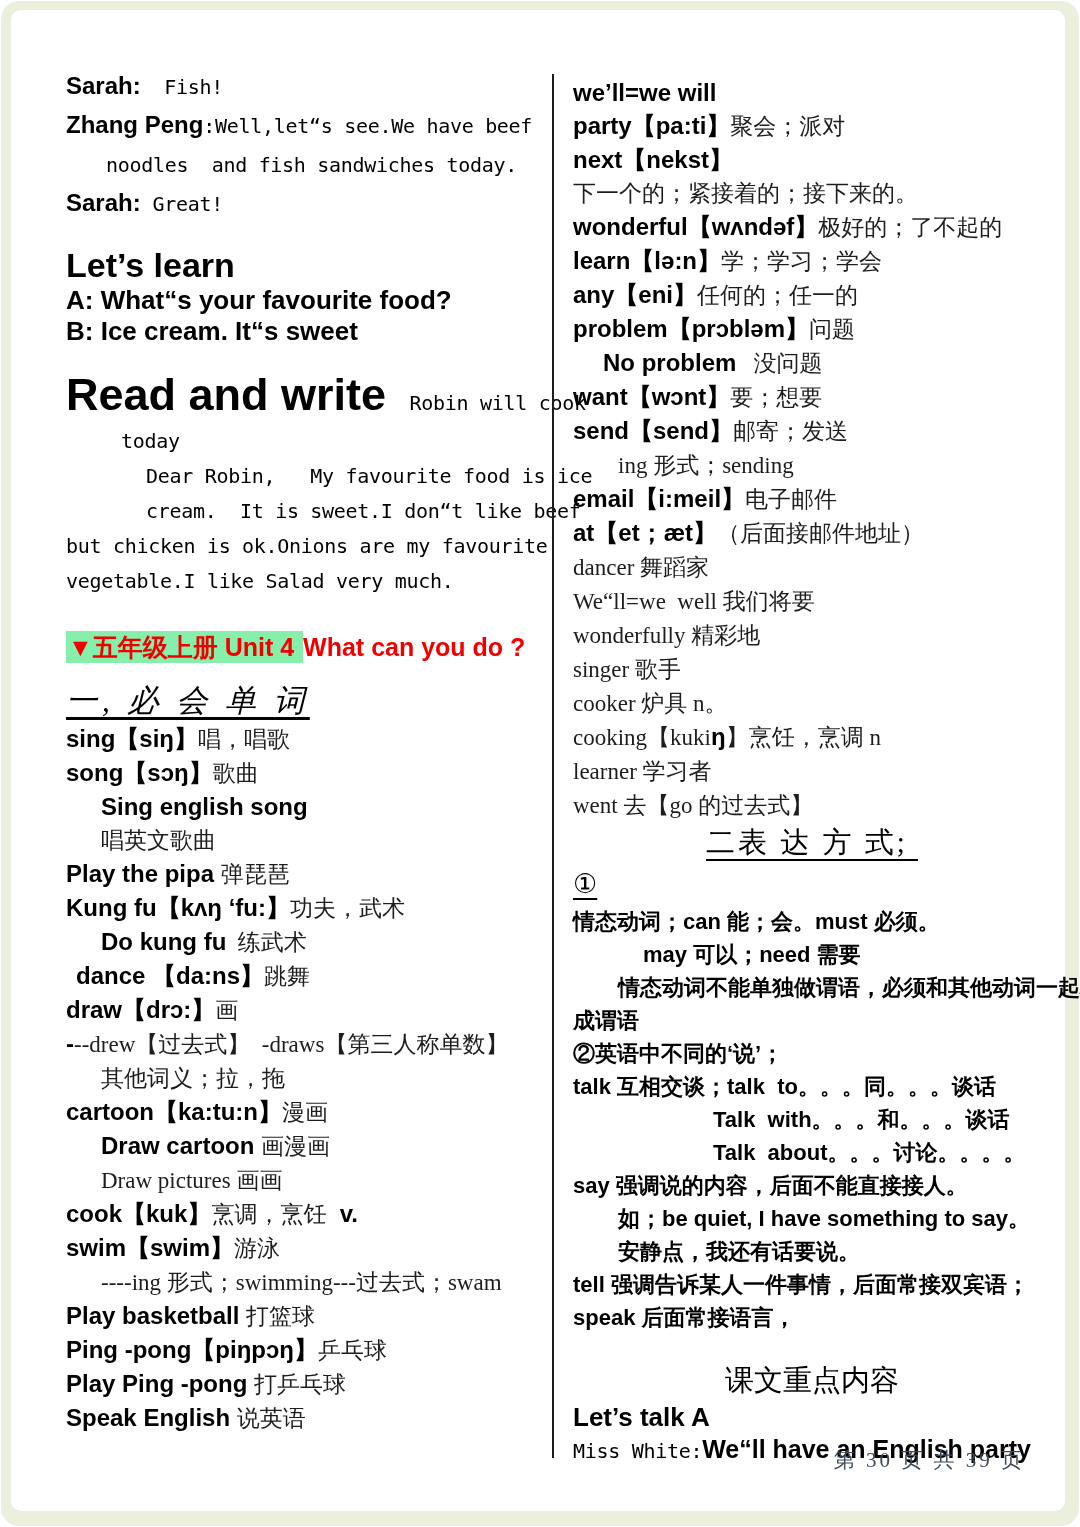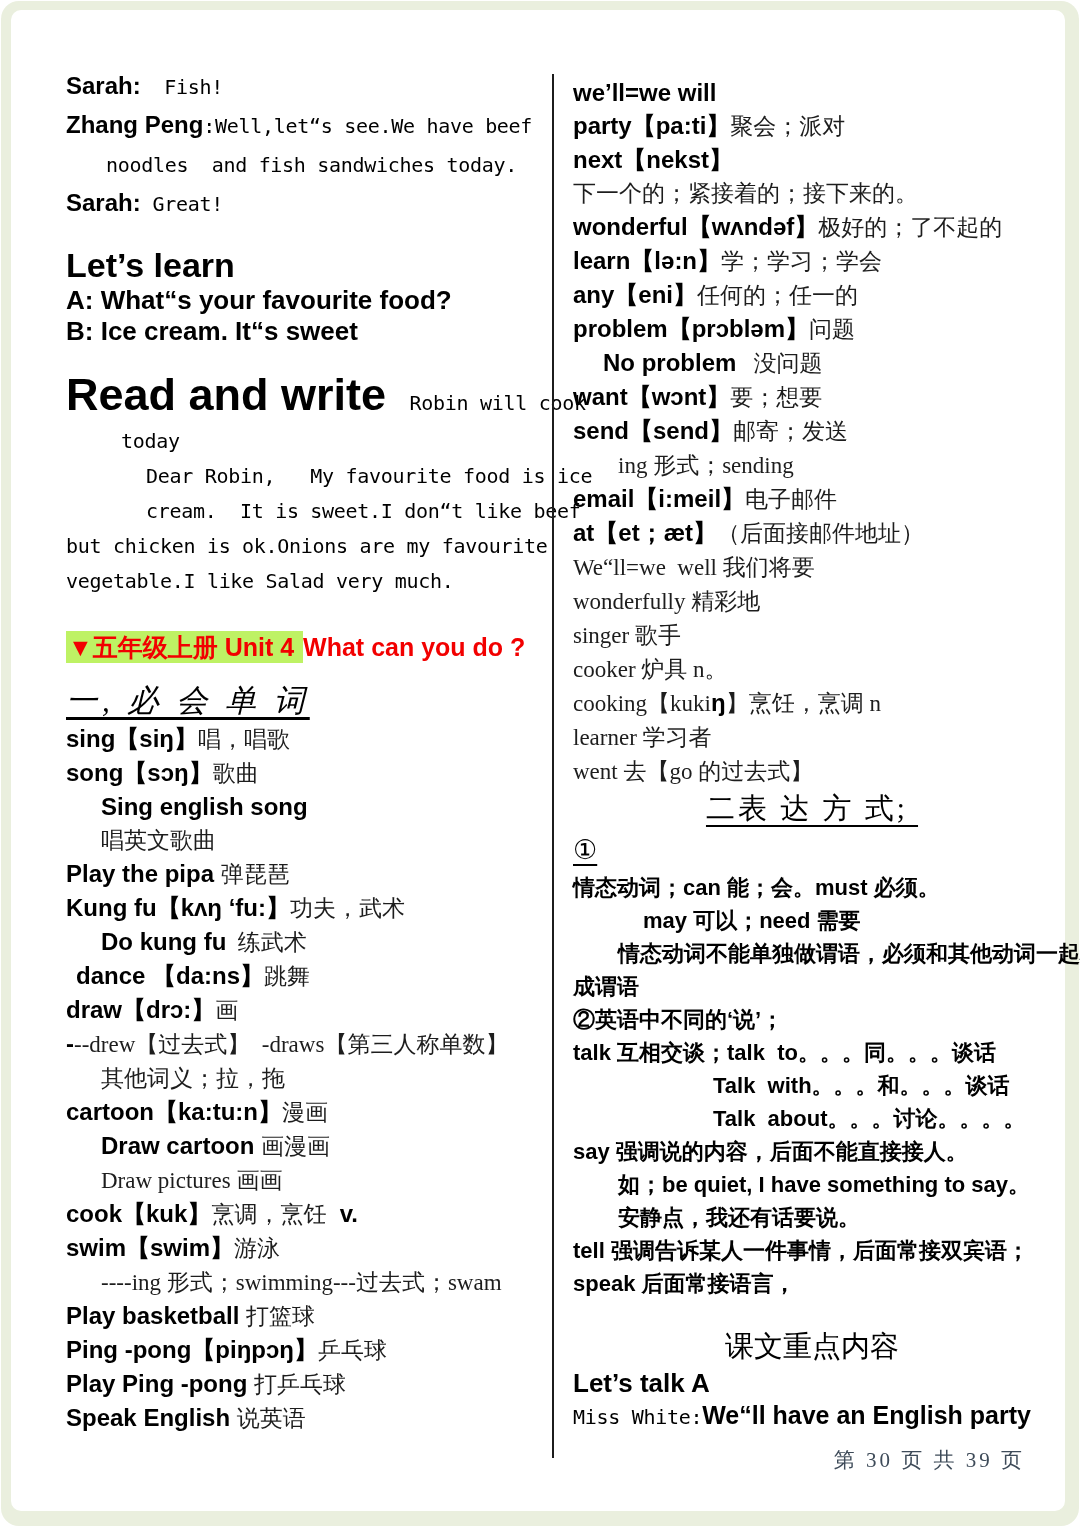--- a/index.html
+++ b/index.html
@@ -24,21 +24,21 @@
   .h2{font-size:26px;line-height:31px;}
   .lh40{line-height:40px;}
   .mt18{margin-top:18px;}
   .mt22{margin-top:22px;}
   .mt26{margin-top:26px;}
   .mt28{margin-top:28px;}
   .mt32{margin-top:32px;}
   .mt34{margin-top:34px;}
   .red{color:#f20000;font-size:25px;line-height:30px;}
   .red .bs{color:#f20000;}
-  .hl{background:#bef264;padding:2px 2px;}
+  .hl{background:#86efac;padding:2px 2px;}
   .sec{font-size:31px;line-height:42px;}
   .ki{font-family:"Liberation Serif",serif;font-style:italic;text-decoration:underline;text-underline-offset:6px;letter-spacing:5px;}
   .gram{font-size:22px;line-height:33px;font-weight:bold;}
   .center{text-align:center;}
   .ul2{font-size:29px;text-decoration:underline;text-underline-offset:7px;letter-spacing:3px;font-family:"Liberation Serif",serif;}
   .circ{font-size:27px;text-decoration:underline;text-underline-offset:5px;}
   .cn28{font-size:29px;font-weight:normal;}
   .b26{font-size:25px;font-weight:bold;font-family:"Liberation Sans",sans-serif;}
   .footer{
     position:absolute;right:40px;bottom:37px;
@@ -98,20 +98,21 @@
         <div class="line"><span class="bs">wonderful【wʌndəf】</span><span class="sr">极好的；了不起的</span></div>
         <div class="line"><span class="bs">learn【lə:n】</span><span class="sr">学；学习；学会</span></div>
         <div class="line"><span class="bs">any【eni】</span><span class="sr">任何的；任一的</span></div>
         <div class="line"><span class="bs">problem【prɔbləm】</span><span class="sr">问题</span></div>
         <div class="line" style="padding-left: 30px;"><span class="bs">No problem</span><span class="sr">   没问题</span></div>
         <div class="line"><span class="bs">want【wɔnt】</span><span class="sr">要；想要</span></div>
         <div class="line"><span class="bs">send【send】</span><span class="sr">邮寄；发送</span></div>
         <div class="line" style="padding-left: 45px;"><span class="sr">ing 形式；sending</span></div>
         <div class="line"><span class="bs">email【i:meil】</span><span class="sr">电子邮件</span></div>
         <div class="line"><span class="bs">at【et；æt】</span><span class="sr">（后面接邮件地址）</span></div>
+        <div class="line"><span class="sr">dancer 舞蹈家</span></div>
         <div class="line"><span class="sr">We“ll=we  well 我们将要</span></div>
         <div class="line"><span class="sr">wonderfully 精彩地</span></div>
         <div class="line"><span class="sr">singer 歌手</span></div>
         <div class="line"><span class="sr">cooker 炉具 n。</span></div>
         <div class="line"><span class="sr">cooking【kuki</span><span class="bs">ŋ</span><span class="sr">】烹饪，烹调 n</span></div>
         <div class="line"><span class="sr">learner 学习者</span></div>
         <div class="line"><span class="sr">went 去【go 的过去式】</span></div>
         <div class="line center lh40"><span class="ul2">二表 达 方 式; </span></div>
         <div class="line lh40"><span class="circ">①</span></div>
         <div class="line gram"><span>情态动词；can 能；会。must 必须。</span></div>

